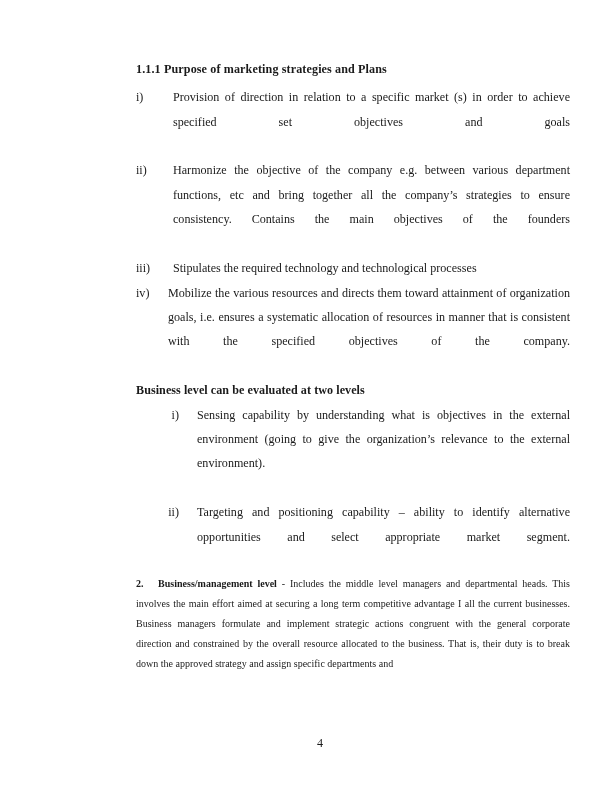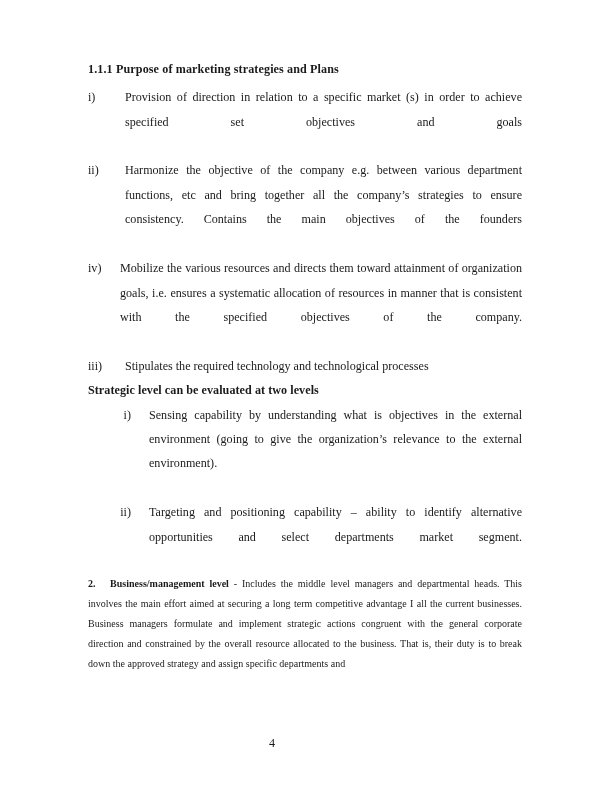--- a/index.html
+++ b/index.html
@@ -8,20 +8,21 @@
     background: #ffffff;
   }
   .page {
     position: relative;
     width: 544px;
     height: 792px;
     background: #ffffff;
     font-family: "Liberation Serif", "DejaVu Serif", serif;
     color: #1a1a1a;
     overflow: hidden;
+    margin-left: 48px;
   }
   .content {
     position: absolute;
     left: 88px;
     top: 60px;
     width: 434px;
   }
 
   .heading {
     font-size: 12.1px;
@@ -143,40 +144,40 @@
 
     <ul class="rlist">
       <li class="ritem justify">
         <span class="marker">i)</span>
         <span class="body">Provision of direction in relation to a specific market (s) in order to achieve specified set objectives and goals</span>
       </li>
       <li class="ritem justify">
         <span class="marker">ii)</span>
         <span class="body">Harmonize the objective of the company e.g. between various department functions, etc and bring together all the company’s strategies to ensure consistency.  Contains the main objectives of the  founders</span>
       </li>
+      <li class="ritem">
+        <span class="marker">iii)</span>
+        <span class="body">Stipulates the required technology and technological  processes</span>
+      </li>
       <li class="ritem iv justify">
         <span class="marker">iv)</span>
         <span class="body">Mobilize the various resources and directs them toward attainment of organization goals, i.e. ensures a systematic allocation of resources in manner that is consistent with the specified objectives of the company.</span>
       </li>
-      <li class="ritem">
-        <span class="marker">iii)</span>
-        <span class="body">Stipulates the required technology and technological  processes</span>
-      </li>
     </ul>
 
-    <div class="bold-line">Strategic level  can be evaluated at two levels</div>
+    <div class="bold-line">Business level  can be evaluated at two levels</div>
 
     <ul class="sublist">
       <li class="sitem justify">
         <span class="marker">i)</span>
         <span class="body">Sensing capability by understanding what is objectives in the external environment (going to give the organization’s relevance to the external environment).</span>
       </li>
       <li class="sitem justify">
         <span class="marker">ii)</span>
-        <span class="body">Targeting and positioning capability – ability to identify alternative opportunities and select departments market  segment.</span>
+        <span class="body">Targeting and positioning capability – ability to identify alternative opportunities and select appropriate market  segment.</span>
       </li>
     </ul>
 
     <p class="para"><span class="lead-num nowrap-sp">2.</span><span class="nowrap-sp">&nbsp;&nbsp; </span><span class="lead-title">Business/management level</span><span> -  Includes the middle level managers and departmental heads. This involves the main effort  aimed at securing a long term competitive advantage I all the current businesses.  Business managers formulate and implement strategic  actions congruent with the general corporate direction and constrained by the overall resource allocated to the business.  That is, their duty is to break down the approved strategy and  assign specific departments and</span></p>
 
   </div>
 
   <div class="pagenum">4</div>
 </div>
 

